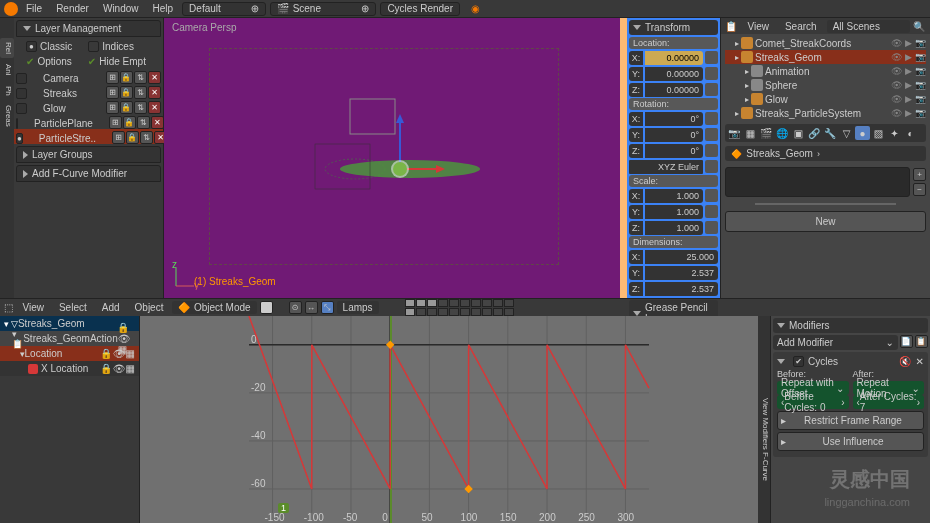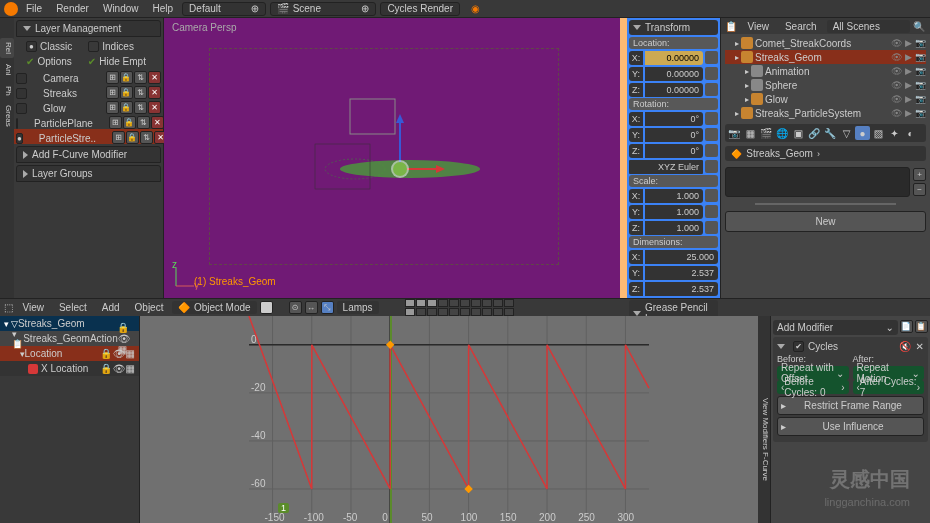--- a/index.html
+++ b/index.html
@@ -172,25 +172,25 @@
           <div class="row-btns">
             <span class="tiny-btn">⊞</span>
             <span class="tiny-btn">🔒</span>
             <span class="tiny-btn">⇅</span>
             <span class="tiny-btn x">✕</span>
           </div>
         </div>
       </div>
     <div class="panel-hdr">
         <span class="tri tri-r"></span>
-        <span>Add F-Curve Modifier</span>
+        <span>Layer Groups</span>
       </div>
     <div class="panel-hdr">
         <span class="tri tri-r"></span>
-        <span>Layer Groups</span>
+        <span>Add F-Curve Modifier</span>
       </div>
   </div>
 
   <div class="viewport">
     <div class="vp-label">Camera Persp</div>
     <div class="vp-frame">
       <svg width="350" height="217">
         <rect x="140" y="50" width="45" height="35" fill="none" stroke="#888"></rect>
         <ellipse cx="145" cy="120" rx="30" ry="10" fill="none" stroke="#555" stroke-dasharray="2"></ellipse>
         <ellipse cx="200" cy="120" rx="70" ry="9" fill="#4a9c3a" opacity="0.8"></ellipse>
@@ -475,20 +475,24 @@
         <line x1="0" y1="28.82926829268294" x2="400" y2="28.82926829268294" stroke="#2a2a2a" stroke-width="1.5"></line>
         <line x1="141.9607843137255" y1="0" x2="141.9607843137255" y2="207" stroke="#5b8c2a" stroke-width="2"></line>
         <path d="M0,0 L62.745098039215684,172.97560975609755 L62.745098039215684,28.82926829268294 L141.1764705882353,172.97560975609755 L141.1764705882353,28.82926829268294 L219.60784313725492,172.97560975609755 L219.60784313725492,28.82926829268294 L298.03921568627453,172.97560975609755 L298.03921568627453,28.82926829268294 L376.4705882352941,172.97560975609755 L376.4705882352941,28.82926829268294 L400,72.07317073170732" stroke="#d63838" stroke-width="1.5" fill="none"></path>
         <rect x="138.1764705882353" y="25.82926829268294" width="6" height="6" fill="#f90" transform="rotate(45 141.1764705882353 28.82926829268294)"></rect>
         <rect x="216.60784313725492" y="169.97560975609755" width="6" height="6" fill="#f90" transform="rotate(45 219.60784313725492 172.97560975609755)"></rect>
       </svg>
     <div class="frame-marker" style="left:138px;bottom:10px">1</div>
   </div>
   <div style="width:12px;background:#333;writing-mode:vertical-rl;font-size:8px;text-align:center;padding-top:40px">View Modifiers F-Curve</div>
   <div class="mod-panel">
+    <div class="n-hdr">
+        <span class="tri tri-d"></span>
+        <span>Modifiers</span>
+      </div>
     <div class="mod-row" style="display:flex;gap:2px">
       <div class="mod-sel" style="flex:1">
           <span>Add Modifier</span>
           <span style="margin-left:auto">⌄</span>
         </div>
       <span class="tiny-btn">📄</span>
       <span class="tiny-btn">📋</span>
     </div>
     <div class="mod-body">
       <div style="display:flex;align-items:center;gap:4px">

